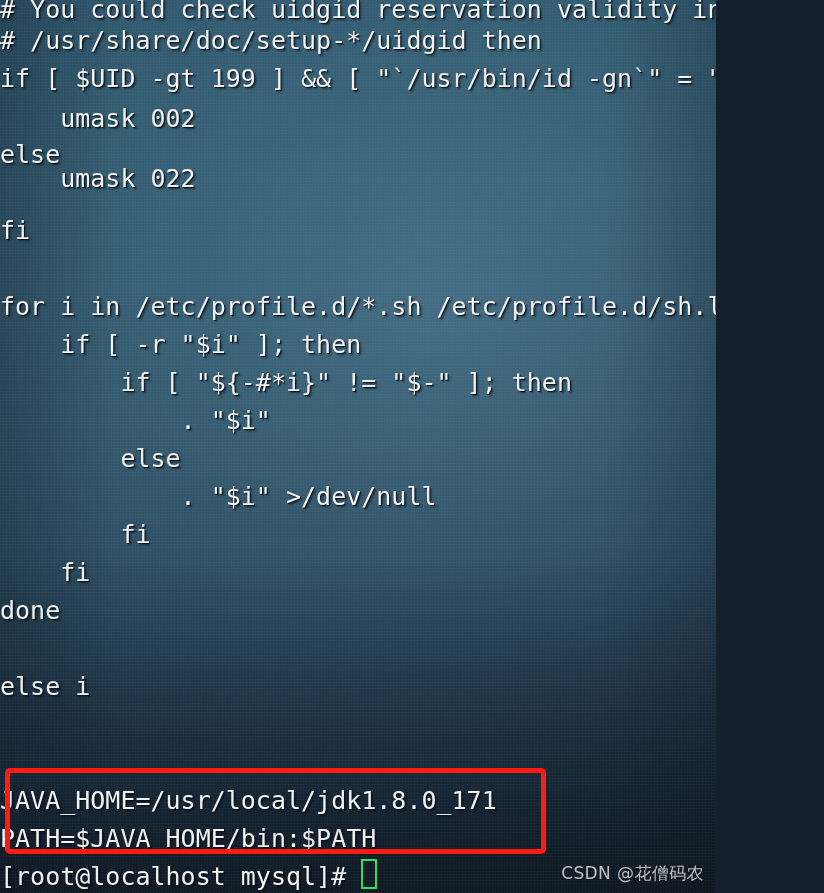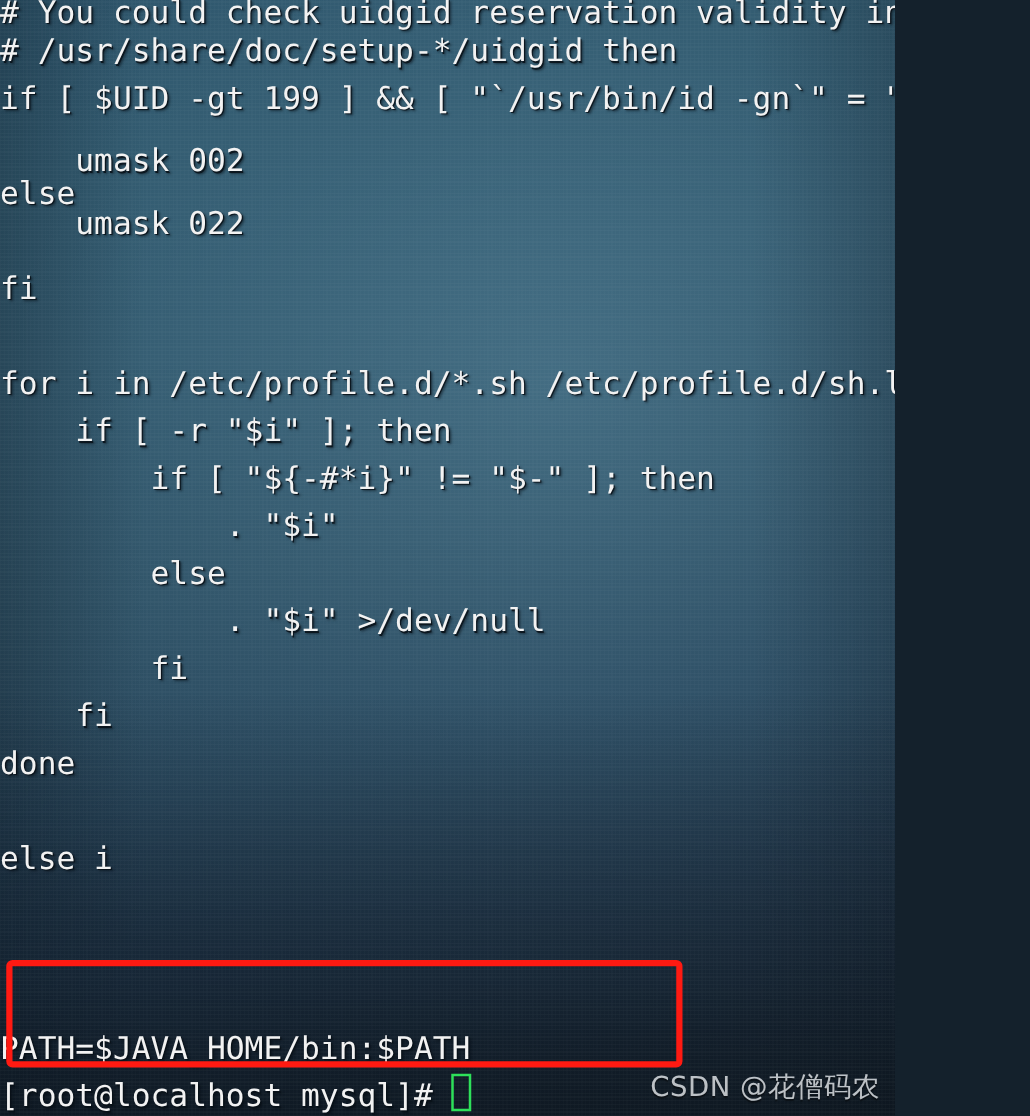--- a/index.html
+++ b/index.html
@@ -99,56 +99,57 @@
     background: transparent;
     z-index: 5;
   }
 
   #watermark {
     position: absolute;
     right: 12px;
     bottom: 8px;
     z-index: 6;
     font-family: "DejaVu Sans", "Liberation Sans", sans-serif;
-    font-size: 22px;
+    font-size: 17px;
     color: rgba(232,236,240,0.80);
     letter-spacing: 0.4px;
     white-space: pre;
     text-shadow: 0 1px 1px rgba(0,0,0,0.5);
   }
 </style>
 </head>
 <body>
 
 <div id="screen">
 
   <div id="vignette"></div>
   <div id="noise"></div>
 
   <div id="term">
     <div class="line" style="top:-9px"># You could check uidgid reservation validity in</div>
     <div class="line" style="top:22px"># /usr/share/doc/setup-*/uidgid then</div>
     <div class="line" style="top:60px">if [ $UID -gt 199 ] &amp;&amp; [ "`/usr/bin/id -gn`" = "`/usr/bin/</div>
-    <div class="line" style="top:110px">    umask 002</div>
+    <div class="line" style="top:100px">    umask 002</div>
     <div class="line" style="top:136px">else</div>
     <div class="line" style="top:160px">    umask 022</div>
     <div class="line" style="top:212px">fi</div>
     <div class="line" style="top:250px"></div>
     <div class="line" style="top:288px">for i in /etc/profile.d/*.sh /etc/profile.d/sh.local ; do</div>
     <div class="line" style="top:326px">    if [ -r "$i" ]; then</div>
     <div class="line" style="top:364px">        if [ "${-#*i}" != "$-" ]; then</div>
     <div class="line" style="top:402px">            . "$i"</div>
     <div class="line" style="top:440px">        else</div>
     <div class="line" style="top:478px">            . "$i" &gt;/dev/null</div>
     <div class="line" style="top:516px">        fi</div>
     <div class="line" style="top:554px">    fi</div>
     <div class="line" style="top:592px">done</div>
     <div class="line" style="top:630px"></div>
     <div class="line" style="top:668px">else i</div>
     <div class="line" style="top:744px"></div>
+    <div class="line" style="top:782px">JAVA_HOME=/usr/local/jdk1.8.0_171</div>
     <div class="line" style="top:820px">PATH=$JAVA_HOME/bin:$PATH</div>
     <div class="line" style="top:858px">[root@localhost mysql]#</div>
   </div>
 
   <div id="redbox"></div>
   <div id="cursor"></div>
 
   <div id="watermark">CSDN @花僧码农</div>
 
 </div>

